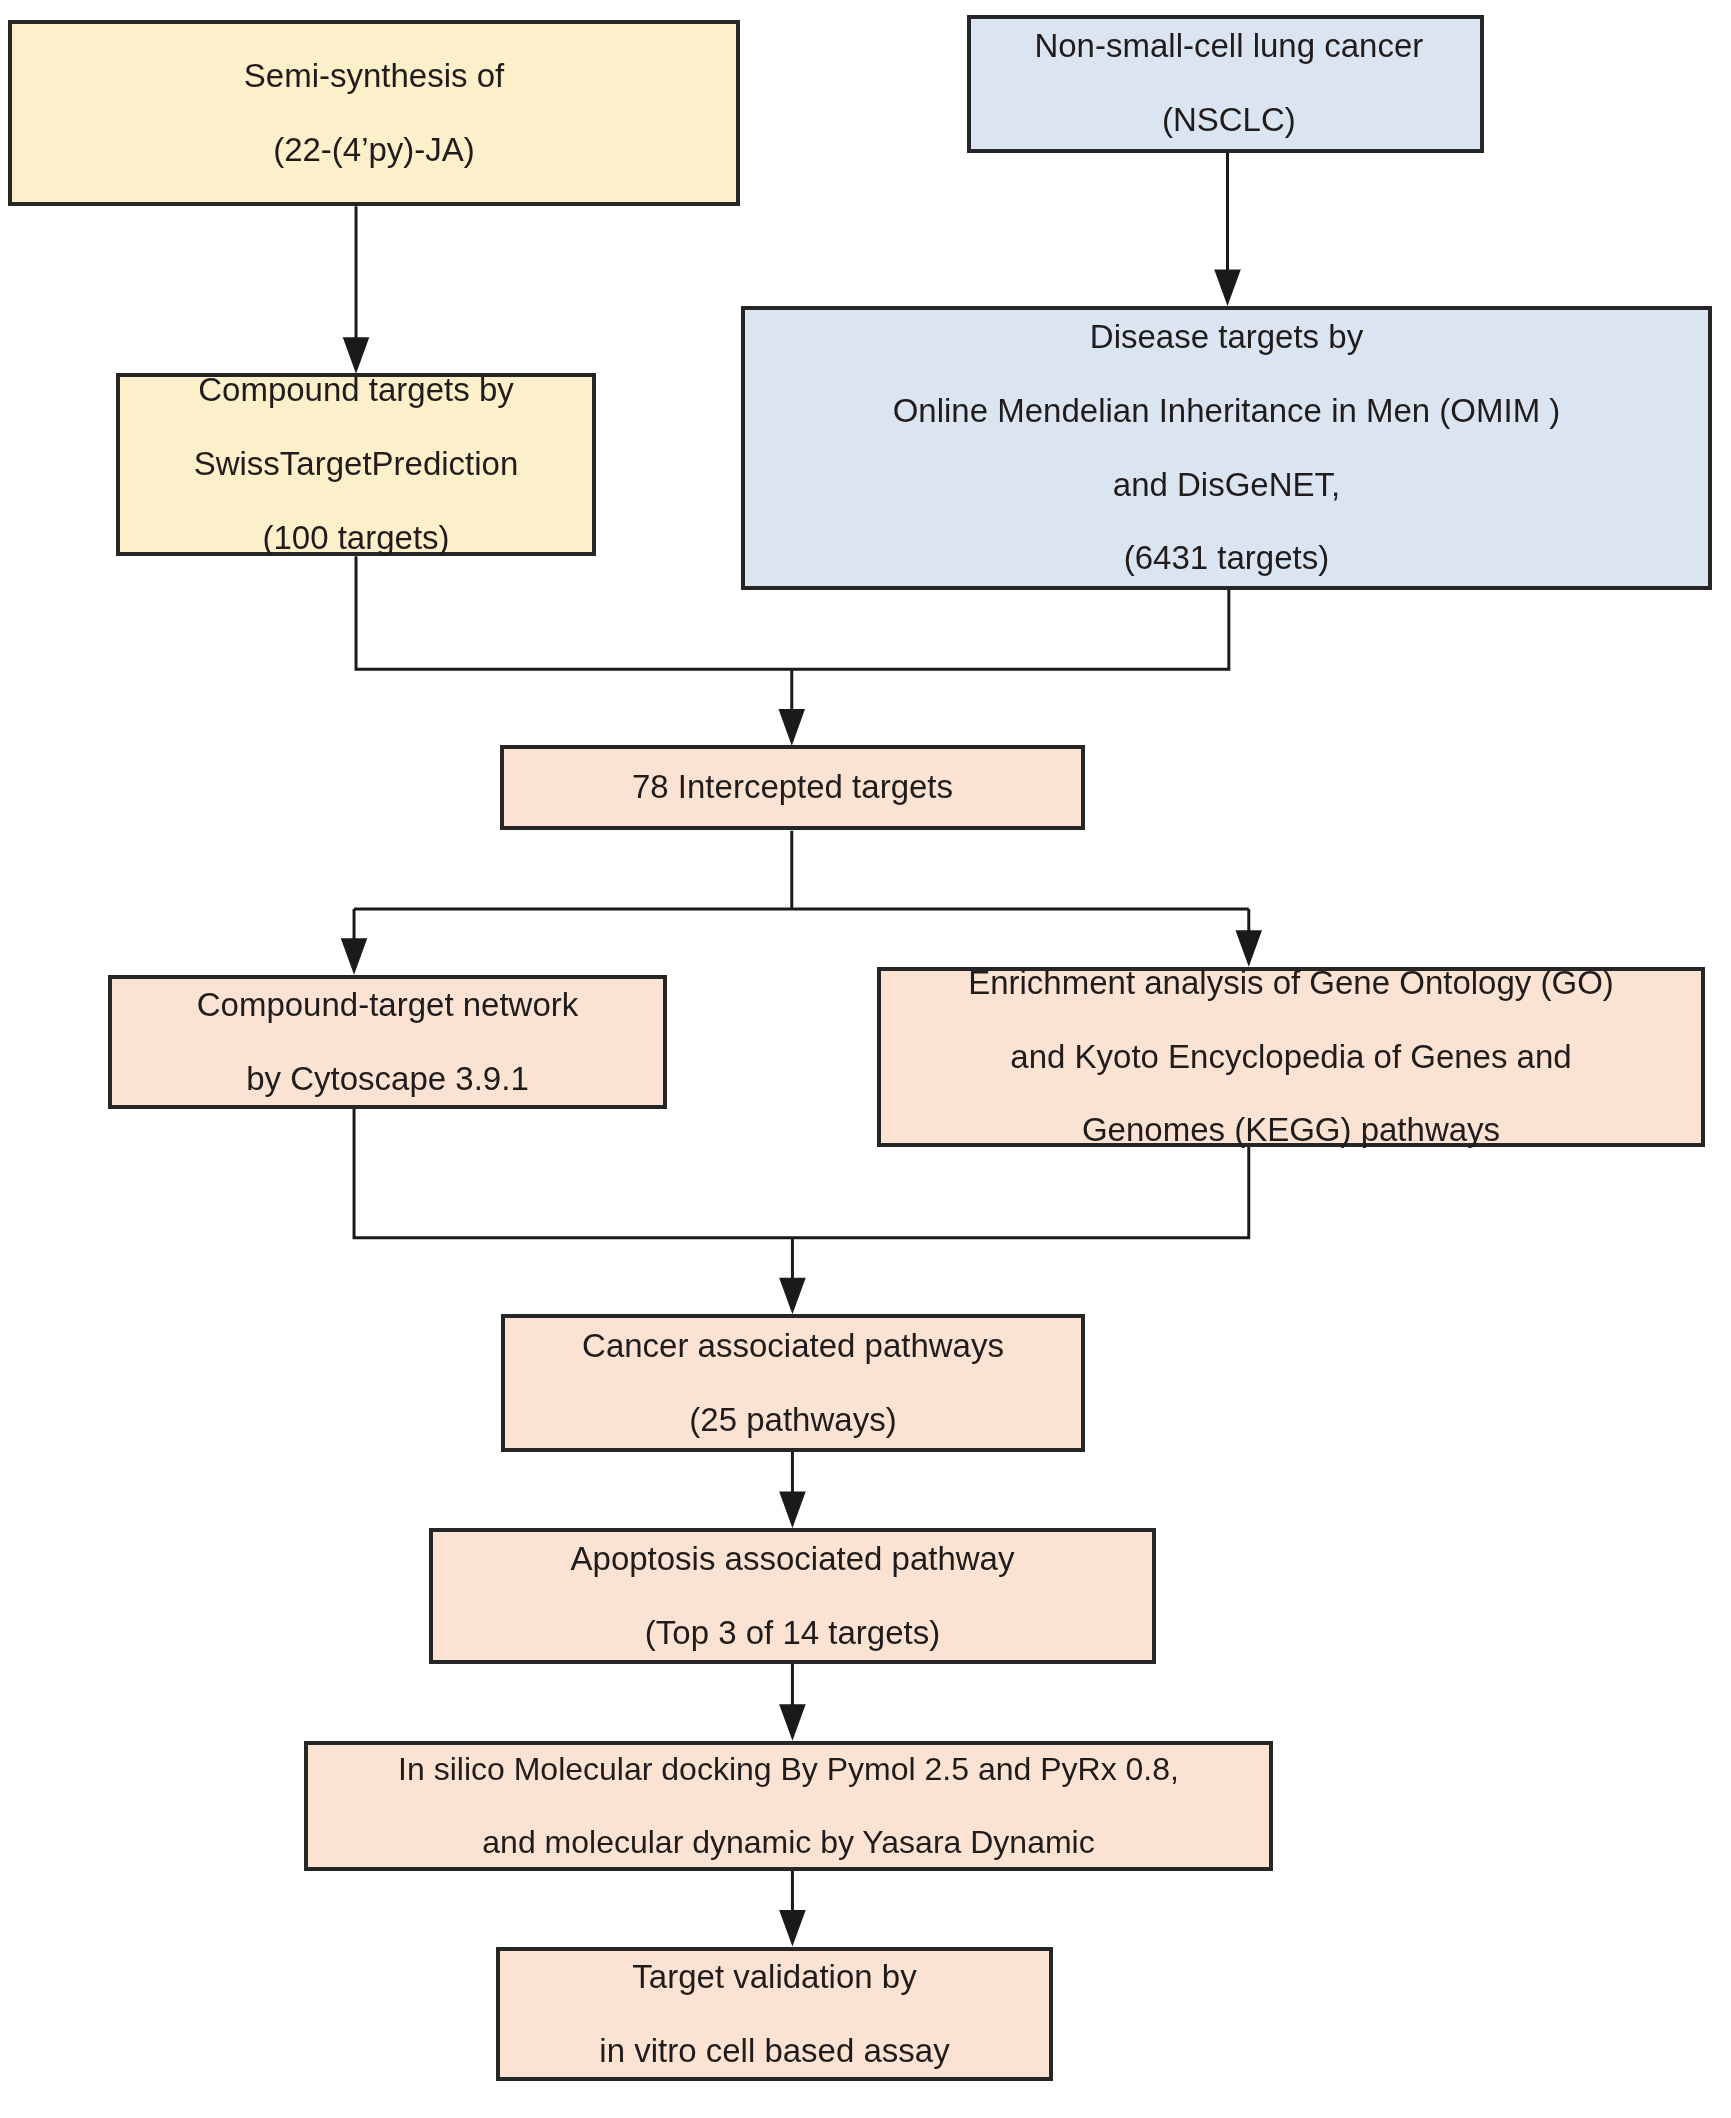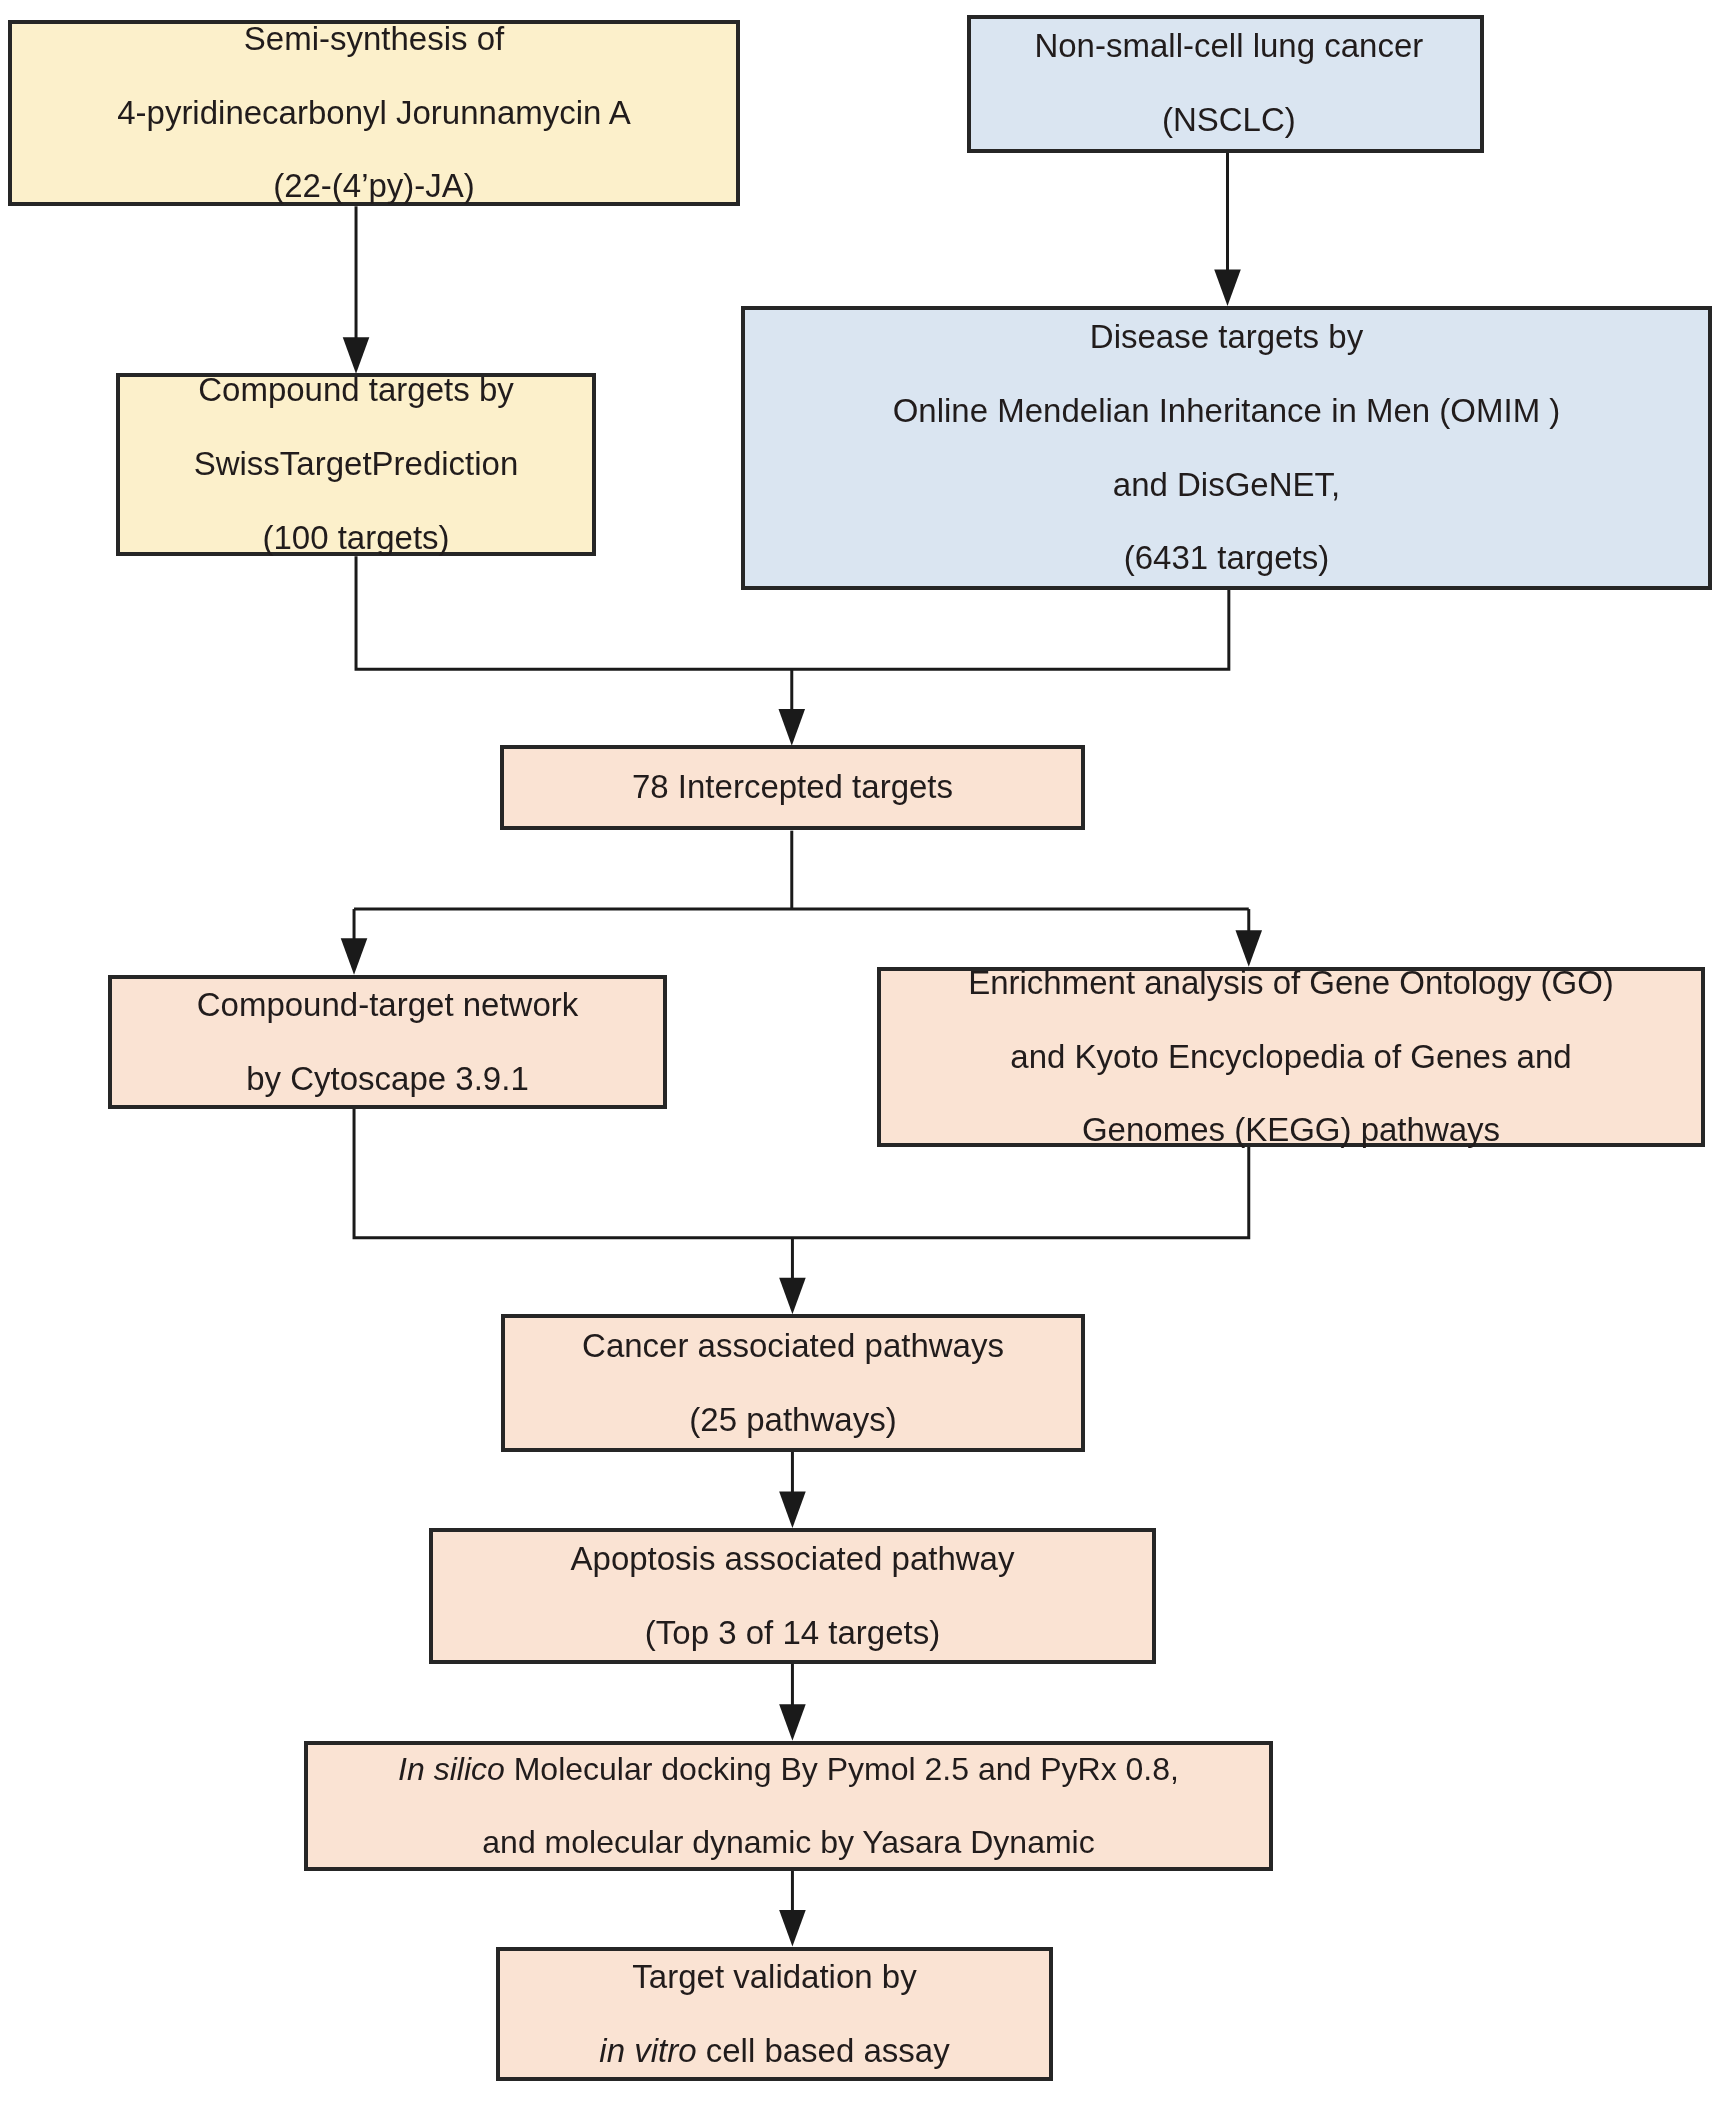--- a/index.html
+++ b/index.html
@@ -18,21 +18,21 @@
     display:flex;flex-direction:column;
     justify-content:center;align-items:center;
     text-align:center;
     font-size:33px;line-height:1.42;
     padding:4px 9.3px;
     gap:27px;
   }
   .fill-compound{background:#fcf0cb;}
   .fill-disease{background:#dae5f1;}
   .fill-process{background:#fae3d3;}
-  .it{font-style:italic;margin-top:40px;}
+  .it{margin-top:40px;}
   
   #b1{left:8px;  top:20px;   width:732px; height:186px;}
   #b2{left:967px;top:14.6px;   width:517px;  height:138px;padding-left:16px;}
   #b3{left:116px; top:373px;  width:480px;  height:183px;}
   #b4{left:741px;top:306px;  width:971px; height:284px;}
   #b5{left:500px; top:745px; width:585px;  height:85px;}
   #b6{left:108px; top:975px; width:559px;  height:134px;}
   #b7{left:877px;top:967px; width:828px; height:180px;}
   #b8{left:501px; top:1314px; width:584px;  height:138px;}
   #b9{left:429px; top:1528px; width:727px; height:136px;}
@@ -88,21 +88,20 @@
     </g>
 
     <g>
       <path d="M1193,2816 L1193,2890"></path>
       <polygon points="1173,2875 1213,2875 1193,2930" fill="#1a1a1a" stroke="none"></polygon>
     </g>
   </svg>
 
   <div class="box fill-compound" id="b1">
     <div class="ln">Semi-synthesis of</div>
-    <div class="ln">4-pyridinecarbonyl Jorunnamycin A</div>
     <div class="ln">(22-(4’py)-JA)</div>
   </div>
 
   <div class="box fill-disease" id="b2">
     <div class="ln">Non-small-cell lung cancer</div>
     <div class="ln">(NSCLC)</div>
   </div>
 
   <div class="box fill-compound" id="b3">
     <div class="ln">Compound targets by</div>

